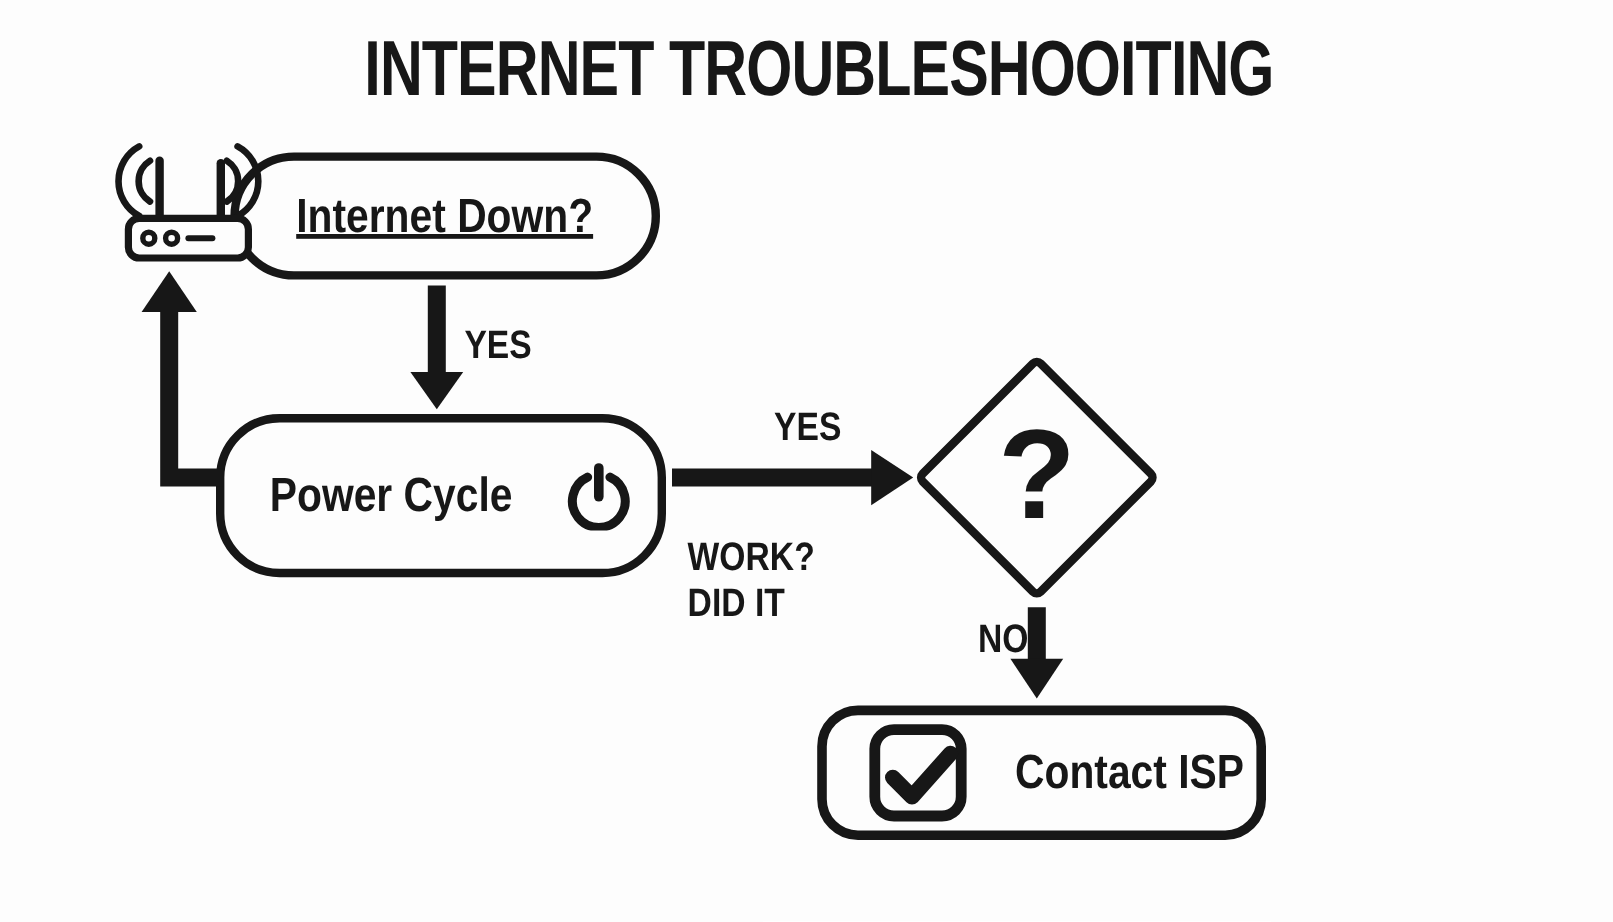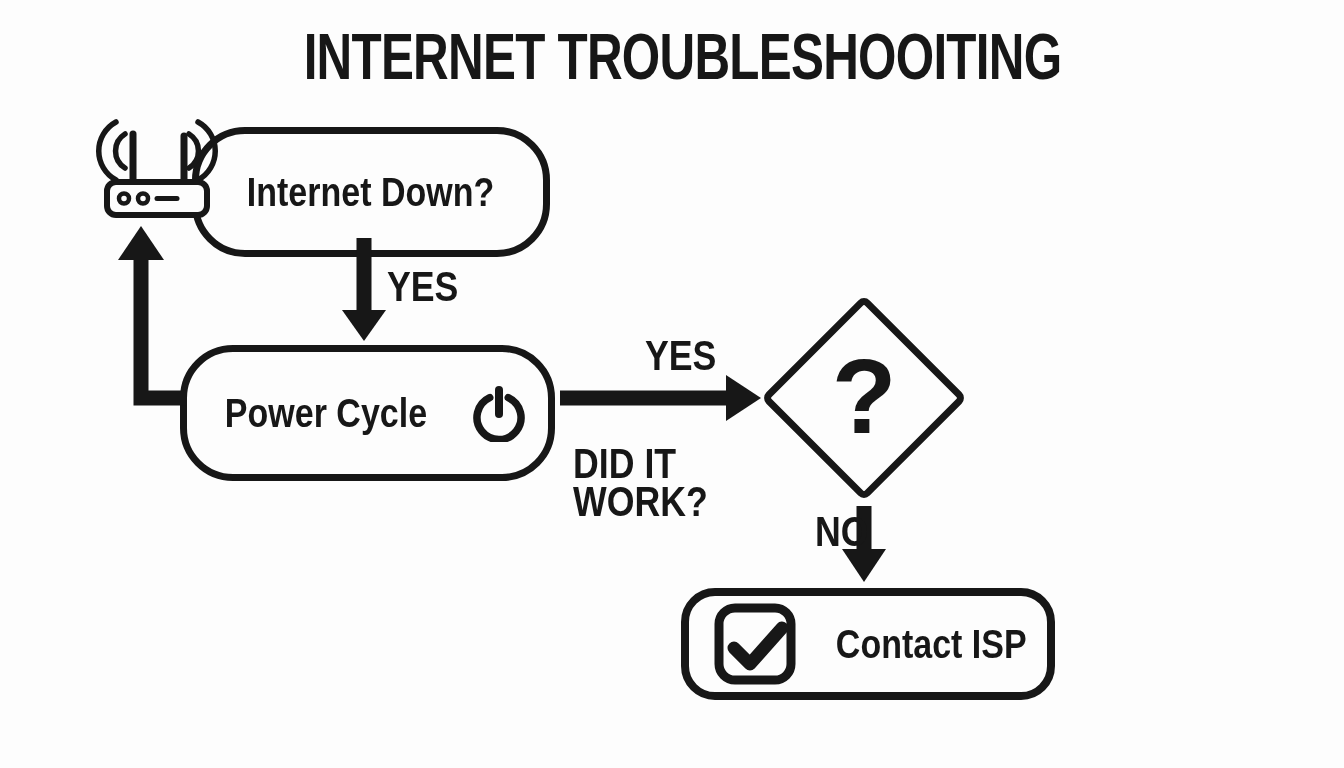--- a/index.html
+++ b/index.html
@@ -45,22 +45,23 @@
     position: absolute;
     background: var(--background);
     border: 7px solid var(--ink);
     display: flex;
     align-items: center;
     justify-content: center;
     z-index: 1;
   }
   .pill-internet-down {
     left: 192px; top: 127px;
-    width: 358px; height: 130px;
+    width: 358px; height: 106px;
     border-radius: 53px;
+    text-decoration: underline;
   }
   .pill-power-cycle {
     left: 180px; top: 345px;
     width: 375px; height: 136px;
     border-radius: 53px;
     gap: 26px;
   }
   .node-label { font-size: 40px; line-height: 1; }
 
   .diamond-shape {
@@ -85,27 +86,27 @@
     z-index: 2;
     padding-bottom: 4px;
   }
 
   .box-contact-isp {
     left: 681px; top: 588px;
     width: 374px; height: 112px;
     border-width: 8px;
     border-radius: 34px;
     justify-content: flex-start;
-    padding-left: 24px;
+    padding-left: 34px;
     gap: 22px;
   }
 
   .edge-label {
     position: absolute;
-    font-size: 42px;
+    font-size: 33px;
     line-height: 38px;
     z-index: 2;
   }
   .lbl-yes-1 { left: 387px; top: 268px; }
   .lbl-yes-2 { left: 645px; top: 337px; }
   .lbl-did-it-work { left: 573px; top: 445px; }
   .lbl-no { left: 783px; top: 513px; margin-left: 32px; }
 
   .arrow-layer {
     position: absolute;
@@ -185,22 +186,22 @@
       <svg width="58" height="58" viewBox="0 0 58 58">
         <path class="stroke" d="M 19.7 13.6 A 22 22 0 1 0 38.3 13.6" stroke-width="7.5" stroke-linecap="round"></path>
         <path class="stroke" d="M 29 6 L 29 30" stroke-width="8" stroke-linecap="round"></path>
       </svg>
     </span>
   </div>
 
   <div class="edge-label lbl-yes-2"><span class="cnd cnd-left">YES</span></div>
 
   <div class="edge-label lbl-did-it-work">
+    <div><span class="cnd cnd-left">WORK?</span></div>
     <div><span class="cnd cnd-left">DID IT</span></div>
-    <div><span class="cnd cnd-left">WORK?</span></div>
   </div>
 
   <div class="diamond-shape"></div>
   <div class="diamond-label">
       <span>?</span>
     </div>
 
   <div class="edge-label lbl-no"><span class="cnd cnd-left">NO</span></div>
 
   <div class="node box-contact-isp">

